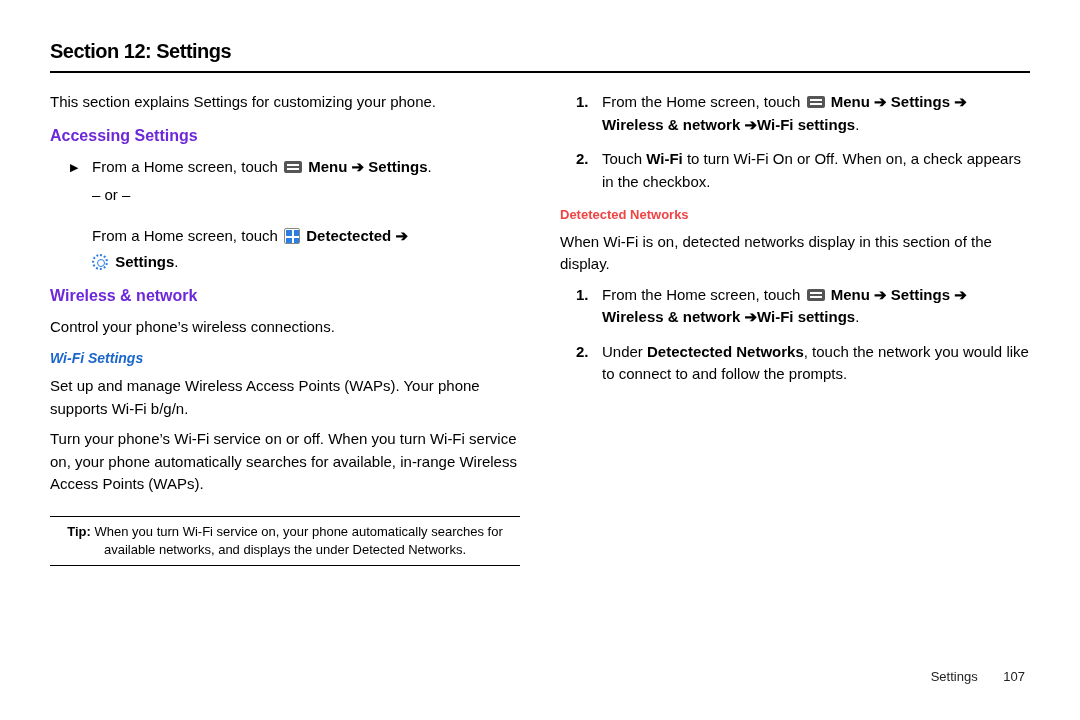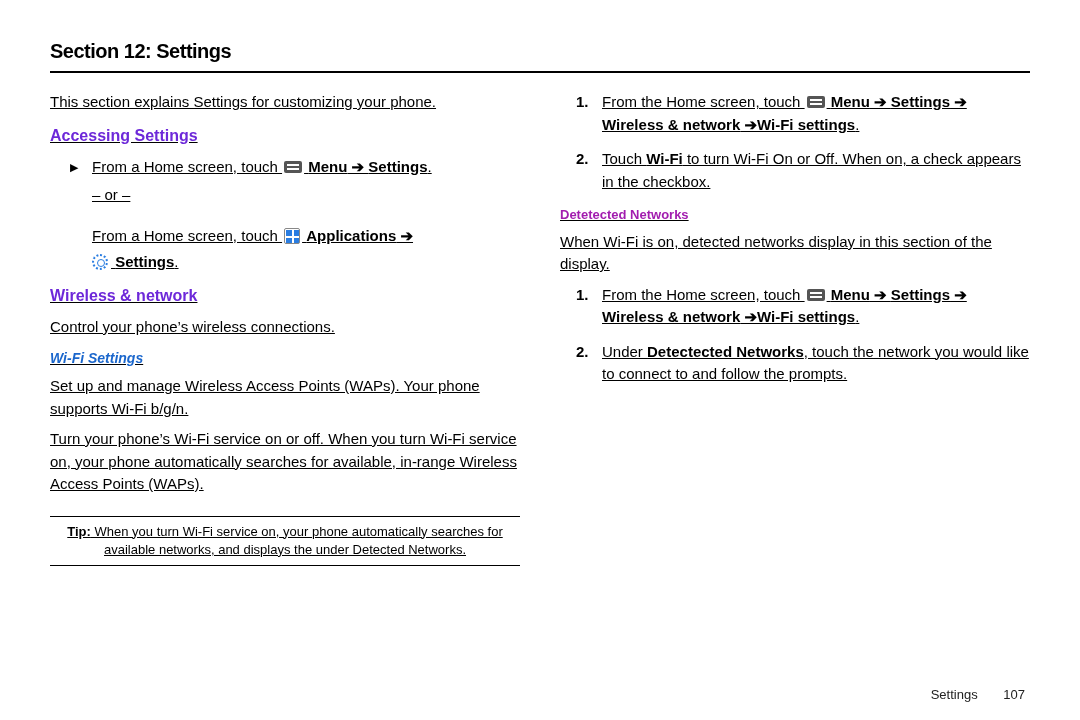--- a/index.html
+++ b/index.html
@@ -16,39 +16,38 @@
     font-size: 20px;
     font-weight: bold;
     letter-spacing: -0.5px;
     padding-bottom: 8px;
     border-bottom: 2px solid #000;
     margin-bottom: 18px;
   }
   .columns {
     display: flex;
     gap: 40px;
-    text-decoration: underline;
   }
   .col { flex: 1; font-size: 15px; line-height: 1.5; }
   .intro { margin-bottom: 12px; }
   .h-blue {
     color: #6d28d9;
     font-weight: bold;
     font-size: 16px;
     margin: 10px 0 8px 0;
   }
   .h-blue-italic {
     color: #1a66cc;
     font-weight: bold;
     font-style: italic;
     font-size: 14px;
     margin: 10px 0 6px 0;
   }
   .h-blue-small {
-    color: #a21caf;
+    color: #ef4444;
     font-weight: bold;
     font-size: 13px;
     margin: 10px 0 6px 0;
   }
   .para { margin-bottom: 8px; }
   .bullet-block { padding-left: 42px; position: relative; margin-bottom:6px; }
   .bullet-mark { position:absolute; left:20px; top:3px; font-size:11px;}
   .or-line { padding-left: 42px; margin: 2px 0 18px 0; }
   .sub-line { padding-left: 42px; margin-bottom:4px; }
   .num-block { padding-left: 42px; position: relative; margin-bottom: 12px; }
@@ -86,21 +85,21 @@
   .tip-box {
     border-top: 1.5px solid #000;
     border-bottom: 1.5px solid #000;
     padding: 6px 4px;
     margin-top: 20px;
     font-size: 13px;
     text-align: center;
     line-height:1.4;
   }
   .footer {
-    position:absolute; bottom:18px; right:55px;
+    position:absolute; bottom:36px; right:55px;
     font-size:13px; color:#222;
   }
   .footer .pn { margin-left:22px; }
 </style>
 </head>
 <body>
 
 <div class="section-title">Section 12: Settings</div>
 
 <div class="columns">
@@ -113,21 +112,21 @@
     <div class="bullet-block">
       <span class="bullet-mark">▶</span>
       <span>From a Home screen, touch </span>
       <span class="menu-icon"></span>
       <span class="bold">Menu</span><span class="bold arrow"> ➔ </span><span class="bold">Settings</span><span>.</span>
     </div>
     <div class="or-line">– or –</div>
     <div class="sub-line">
       <span>From a Home screen, touch </span>
       <span class="apps-icon"></span>
-      <span class="bold">Applications</span><span class="bold arrow"> ➔</span>
+      <span class="bold">Detectected</span><span class="bold arrow"> ➔</span>
     </div>
     <div class="sub-line">
       <span class="gear-icon"></span>
       <span class="bold">Settings</span><span>.</span>
     </div>
 
     <div class="h-blue">Wireless &amp; network</div>
     <div class="para">Control your phone’s wireless connections.</div>
 
     <div class="h-blue-italic">Wi-Fi Settings</div>

